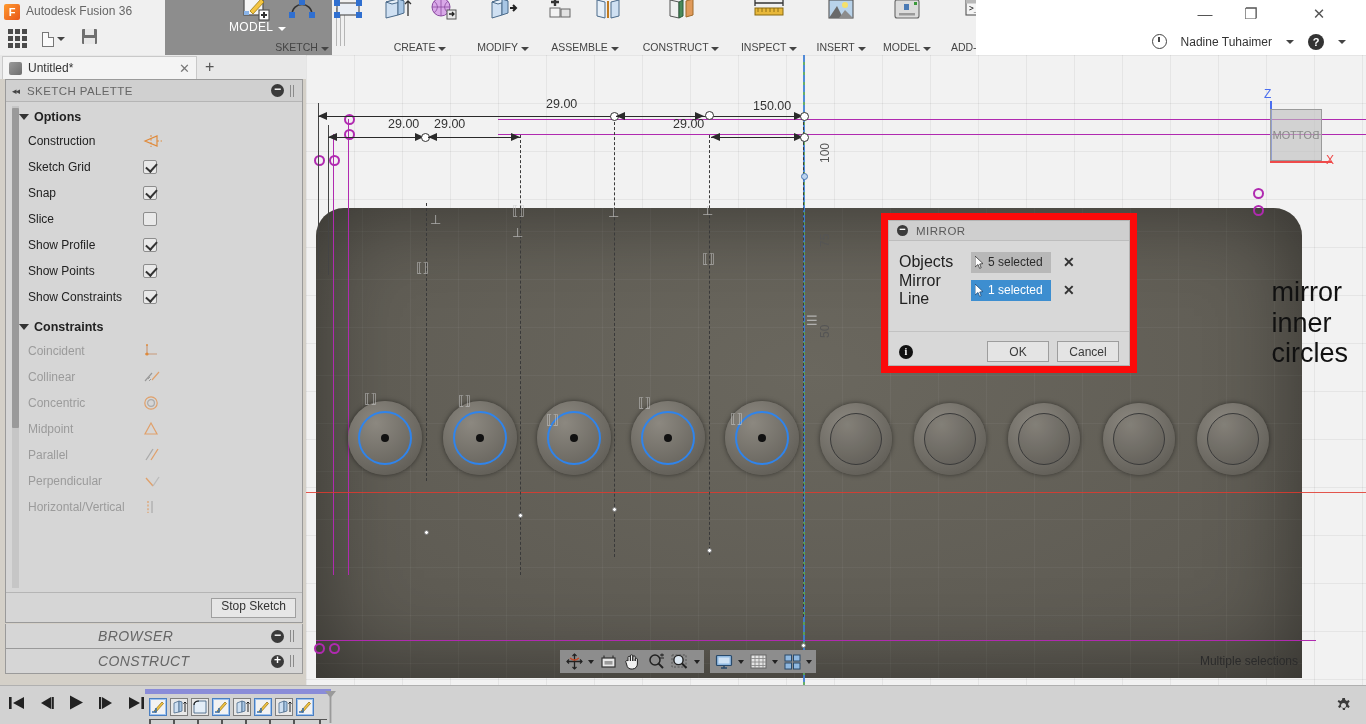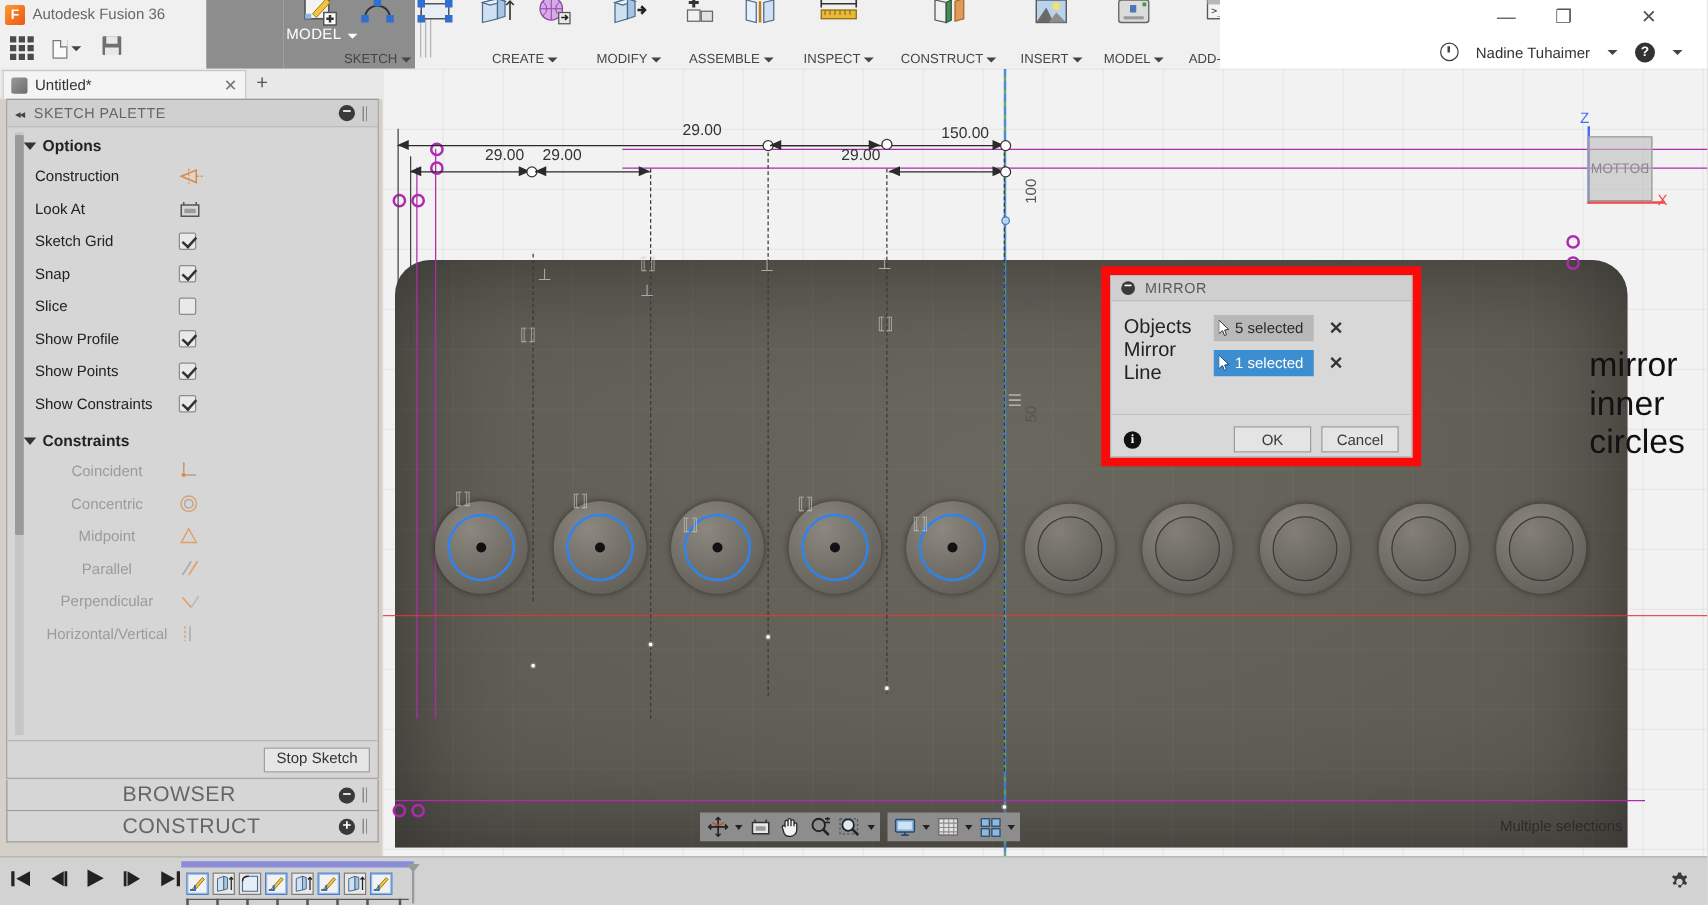--- a/index.html
+++ b/index.html
@@ -87,39 +87,39 @@
   .grip2 { width:6px;height:12px;margin-left:6px;
      background:repeating-linear-gradient(to right,#8a8a8a 0 1px,transparent 1px 3px);}
 
   .palette-body { position:relative; height:490px; overflow:hidden; background:#d6d6d6; }
   .sec-hdr { font-size:12.5px; font-weight:bold; color:#222; padding:8px 0 4px 13px; }
   .sec-hdr .tri { display:inline-block; width:0;height:0;border-left:5px solid transparent;
      border-right:5px solid transparent;border-top:6px solid #333;margin-right:5px;
      vertical-align:1px;}
   .prow { height:26px; display:flex; align-items:center; padding-left:22px; }
   .prow .lbl { font-size:12px; color:#222; width:115px; }
-  .prow.dim .lbl { color:#9b9b9b;text-align:center; }
+  .prow.dim .lbl { color:#9b9b9b; }
   .cb { width:14px;height:14px;background:#e9e9e9;border:1px solid #8d8d8d;border-radius:2px;
      position:relative;cursor:pointer;}
   .cb.on:after{ content:'';position:absolute;left:3.5px;top:0px;width:5px;height:9px;
      border:solid #333;border-width:0 2px 2px 0;transform:rotate(42deg);}
   .icoslot { width:22px;height:18px;display:flex;align-items:center;justify-content:flex-start;}
 
   .scroll-track { position:absolute; left:6px; top:4px; width:7px; height:482px; background:#c6c6c6;}
   .scroll-thumb { position:absolute; left:6px; top:6px; width:7px; height:320px; background:#9a9a9a;
      border-radius:1px; cursor:pointer;}
 
   .palette-foot { height:30px; background:#d6d6d6; border-top:1px solid #b5b5b5;
      display:flex; align-items:center; justify-content:flex-end; padding-right:6px; }
   .stopsketch-btn { height:20px; padding:0 9px; font-size:12px; color:#333; background:#e6e6e6;
      border:1px solid #9f9f9f; cursor:pointer; }
 
   .panel-bar { position:absolute; left:5px; width:298px; height:25px; background:#d6d6d6;
      border:1px solid #9a9a9a; border-top:none; display:flex; align-items:center; padding:0 6px; }
-  .panel-bar .t { font-size:17px; color:#666; letter-spacing:.4px; flex:1; padding-left:86px;}
+  .panel-bar .t { font-size:14px; color:#666; letter-spacing:.4px; flex:1; padding-left:86px;font-style:italic;}
 
   
   .canvas { position:absolute; left:306px; top:55px; width:1060px; height:630px;
      background:#f2f2f2; overflow:hidden; }
   .gridbg { position:absolute; inset:0;
      background-image:
        linear-gradient(to right, rgba(0,0,0,.055) 1px, transparent 1px),
        linear-gradient(to bottom, rgba(0,0,0,.055) 1px, transparent 1px);
      background-size:48px 48px; }
   .part { position:absolute; left:10px; top:153px; width:986px; height:470px;
@@ -392,51 +392,51 @@
                 <path d="M15 5 v17" stroke="#c07a20" stroke-width="2"></path>
               </svg>
             </div>
           </div>
         </div>
         <div class="rgcap">
           <span>ASSEMBLE</span> <span class="caret"></span>
         </div>
       </div>
 
+      <div class="rgwrap sep" style="width:98px">
+        <div class="row">
+          <div class="rbtn">
+            <div class="ic">
+              <svg width="30" height="28" viewBox="0 0 30 28">
+                <path d="M4 4 L13 6 L13 22 L4 20 Z" fill="#f0f0f0" stroke="#555" stroke-width="1"></path>
+                <path d="M13 6 L17 4 L17 20 L13 22 Z" fill="#4a8a5a" stroke="#2a5a3a" stroke-width="1"></path>
+                <path d="M20 5 L27 3 L27 19 L20 21 Z" fill="#e09a5a" stroke="#a06a2a" stroke-width="1"></path>
+              </svg>
+            </div>
+          </div>
+        </div>
+        <div class="rgcap">
+          <span>CONSTRUCT</span> <span class="caret"></span>
+        </div>
+      </div>
+
       <div class="rgwrap sep" style="width:78px">
         <div class="row">
           <div class="rbtn">
             <div class="ic">
               <svg width="34" height="28" viewBox="0 0 34 28">
                 <path d="M3 7h28M3 4v6M31 4v6" stroke="#333" stroke-width="1.3"></path>
                 <rect x="3" y="12" width="28" height="7" fill="#e8b83a" stroke="#8a6a10" stroke-width="1"></rect>
                 <path d="M6 12v4M10 12v4M14 12v4M18 12v4M22 12v4M26 12v4" stroke="#8a6a10" stroke-width=".9"></path>
               </svg>
             </div>
           </div>
         </div>
         <div class="rgcap">
           <span>INSPECT</span> <span class="caret"></span>
-        </div>
-      </div>
-
-      <div class="rgwrap sep" style="width:98px">
-        <div class="row">
-          <div class="rbtn">
-            <div class="ic">
-              <svg width="30" height="28" viewBox="0 0 30 28">
-                <path d="M4 4 L13 6 L13 22 L4 20 Z" fill="#f0f0f0" stroke="#555" stroke-width="1"></path>
-                <path d="M13 6 L17 4 L17 20 L13 22 Z" fill="#4a8a5a" stroke="#2a5a3a" stroke-width="1"></path>
-                <path d="M20 5 L27 3 L27 19 L20 21 Z" fill="#e09a5a" stroke="#a06a2a" stroke-width="1"></path>
-              </svg>
-            </div>
-          </div>
-        </div>
-        <div class="rgcap">
-          <span>CONSTRUCT</span> <span class="caret"></span>
         </div>
       </div>
 
       <div class="rgwrap sep" style="width:66px">
         <div class="row">
           <div class="rbtn">
             <div class="ic">
               <svg width="30" height="28" viewBox="0 0 30 28">
                 <rect x="3" y="4" width="24" height="18" fill="#b9d3ea" stroke="#555" stroke-width="1.1"></rect>
                 <circle cx="19" cy="9" r="3" fill="#f5e06a"></circle>
@@ -567,30 +567,20 @@
         <span class="lbl">Construction</span>
         <span class="icoslot">
           <svg width="20" height="14" viewBox="0 0 20 14">
             <path d="M2 7 L14 2 L14 12 Z" fill="none" stroke="#e08a3a" stroke-width="1.2"></path>
             <path d="M14 7 h5" stroke="#e08a3a" stroke-width="1.2" stroke-dasharray="2 1.6"></path>
             <path d="M8 1 v12" stroke="#e08a3a" stroke-width="1" stroke-dasharray="2 1.6"></path>
           </svg>
         </span>
       </div>
 
-      <div class="prow">
-        <span class="lbl">Look At</span>
-        <span class="icoslot">
-          <svg width="18" height="15" viewBox="0 0 18 15">
-            <rect x="2" y="4" width="14" height="9" fill="none" stroke="#555" stroke-width="1.2"></rect>
-            <rect x="4.5" y="7" width="9" height="3.5" fill="#9a9a9a"></rect>
-            <path d="M4 4 V1.5 M14 4 V1.5" stroke="#555" stroke-width="1.2"></path>
-          </svg>
-        </span>
-      </div>
 
       <div class="prow">
         <span class="lbl">Sketch Grid</span>
         <span class="cb on"></span>
       </div>
       <div class="prow">
         <span class="lbl">Snap</span>
         <span class="cb on"></span>
       </div>
       <div class="prow">
@@ -614,20 +604,30 @@
         <span class="tri"></span><span>Constraints</span>
       </div>
 
       <div class="prow dim">
         <span class="lbl">Coincident</span>
         <span class="icoslot">
           <svg width="18" height="16" viewBox="0 0 18 16">
             <path d="M4 2 v9 M2 11 h12" stroke="#c89a7a" stroke-width="1.2"></path>
             <circle cx="4" cy="11" r="1.6" fill="#e08a3a"></circle>
             <path d="M4 1 v2" stroke="#e08a3a" stroke-width="1.4"></path>
+          </svg>
+        </span>
+      </div>
+      <div class="prow dim">
+        <span class="lbl">Collinear</span>
+        <span class="icoslot">
+          <svg width="18" height="16" viewBox="0 0 18 16">
+            <path d="M2 12 L9 4" stroke="#999" stroke-width="1.2"></path>
+            <path d="M9 11 L16 3" stroke="#e0a06a" stroke-width="1.2"></path>
+            <path d="M5 10 l2-2 M6 12 l2-2" stroke="#999" stroke-width="1"></path>
           </svg>
         </span>
       </div>
       <div class="prow dim">
         <span class="lbl">Concentric</span>
         <span class="icoslot">
           <svg width="18" height="16" viewBox="0 0 18 16">
             <circle cx="8" cy="8" r="6.2" fill="none" stroke="#e0a06a" stroke-width="1.2"></circle>
             <circle cx="8" cy="8" r="3.4" fill="none" stroke="#aaa" stroke-width="1.2"></circle>
           </svg>

